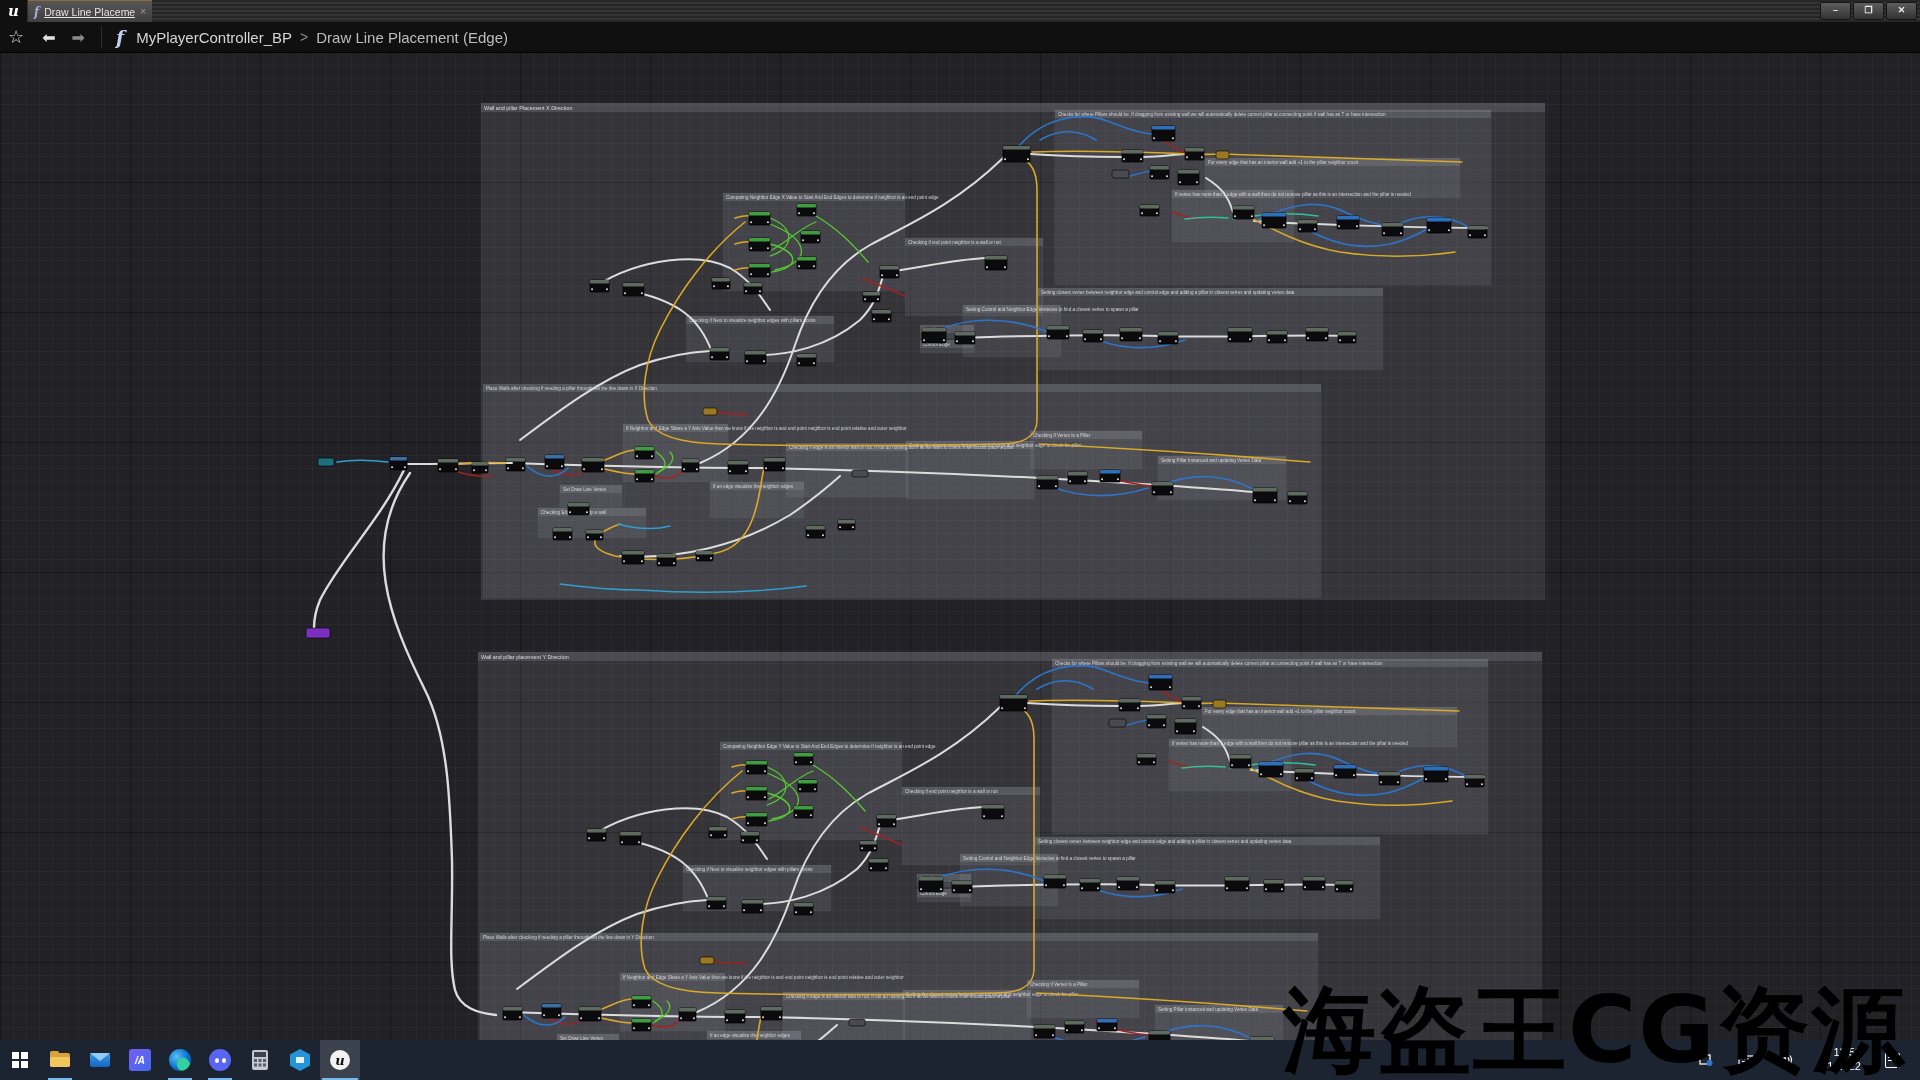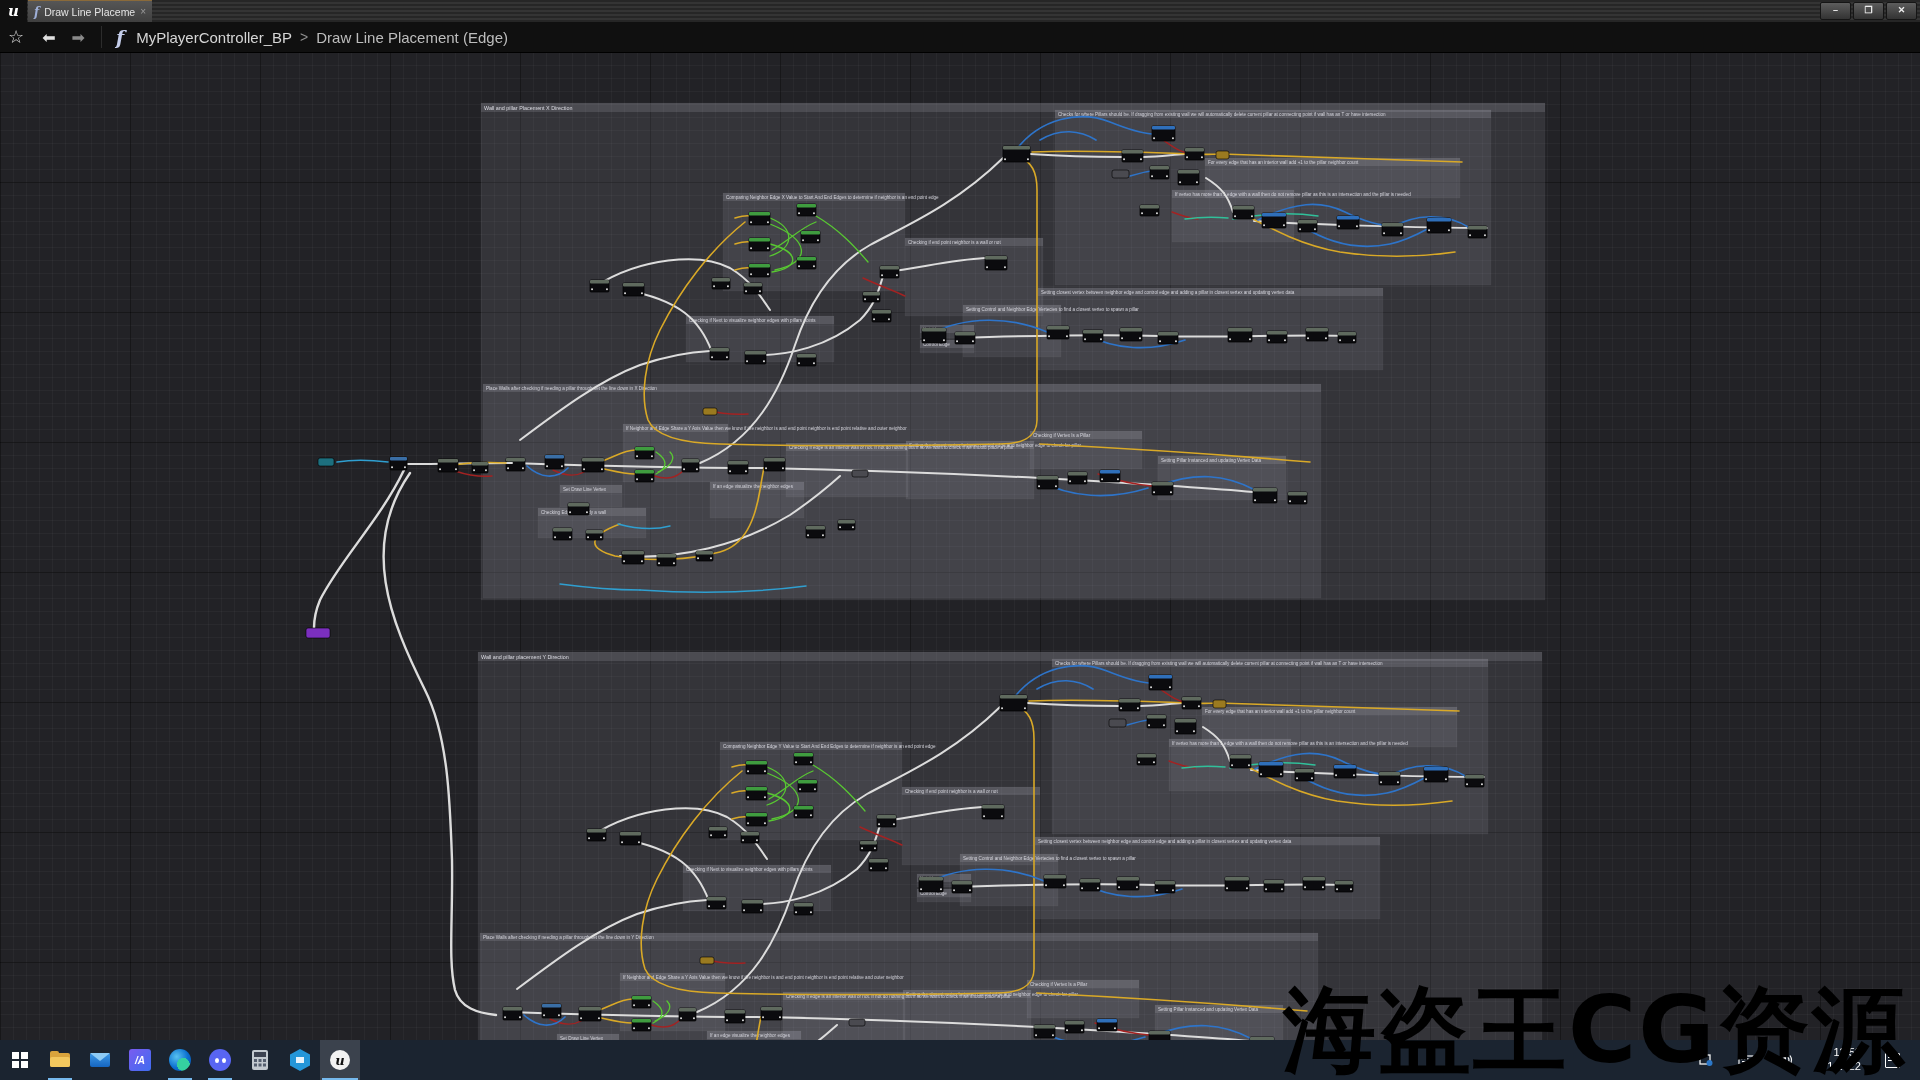--- a/index.html
+++ b/index.html
@@ -7,21 +7,21 @@
 
   
   #titlebar{position:absolute;left:0;top:0;width:1920px;height:22px;
     background:repeating-linear-gradient(0deg,#262626 0 2px,#343434 2px 4px);z-index:40;}
   #ue-logo{position:absolute;left:0;top:0;width:27px;height:22px;background:#101010;color:#fff;
     font-family:"DejaVu Serif",serif;font-style:italic;font-weight:bold;font-size:15px;
     display:flex;align-items:center;justify-content:center;}
   #tab{position:absolute;left:28px;top:0;width:124px;height:22px;background:linear-gradient(#565656,#3f3f3f);
     border-top:1px solid #8a6a3a;display:flex;align-items:center;gap:5px;padding:0 6px;box-sizing:border-box;z-index:41;}
   #tab .fico{color:#9fb0d8;font-family:"DejaVu Serif",serif;font-style:italic;font-weight:bold;font-size:12px;}
-  #tab .tlabel{color:#e4e4e4;font-size:10.5px;white-space:nowrap;overflow:hidden;}
+  #tab .tlabel{color:#e4e4e4;font-size:10.5px;white-space:nowrap;overflow:hidden;text-decoration:underline;}
   #tab .tclose{color:#9a9a9a;font-size:10px;margin-left:auto;}
   #wbtns{position:absolute;right:3px;top:2px;display:flex;gap:2px;z-index:42;}
   .wbtn{width:29px;height:16px;background:linear-gradient(#5d5d5d,#333);border:1px solid #151515;border-radius:2px;
     color:#efefef;font-size:9px;line-height:15px;text-align:center;font-weight:bold;}
 
   #toolbar{position:absolute;left:0;top:22px;width:1920px;height:30px;background:#101010;
     border-bottom:1px solid #000;display:flex;align-items:center;z-index:39;}
   #toolbar .star{color:#d8d8d8;font-size:18px;margin:0 10px 0 8px;}
   #toolbar .nav{font-size:16px;margin:0 8px;}
   .nav.back{color:#e0e0e0;} .nav.fwd{color:#8a8a8a;}

